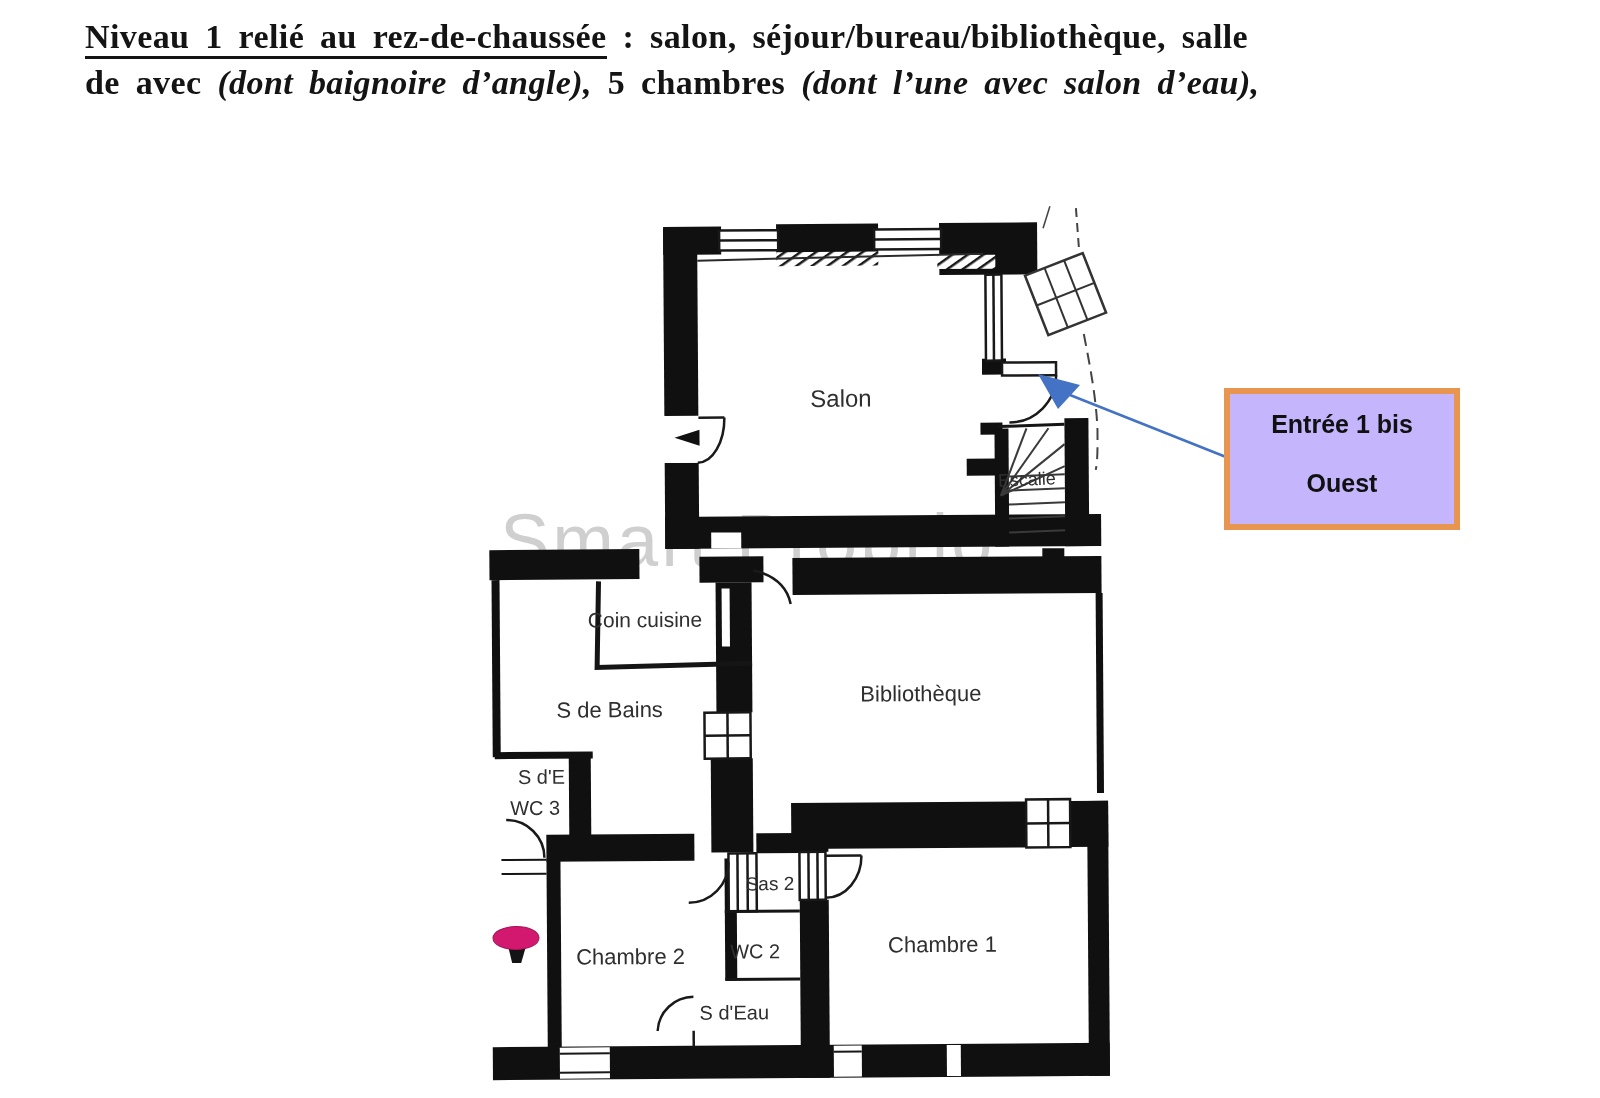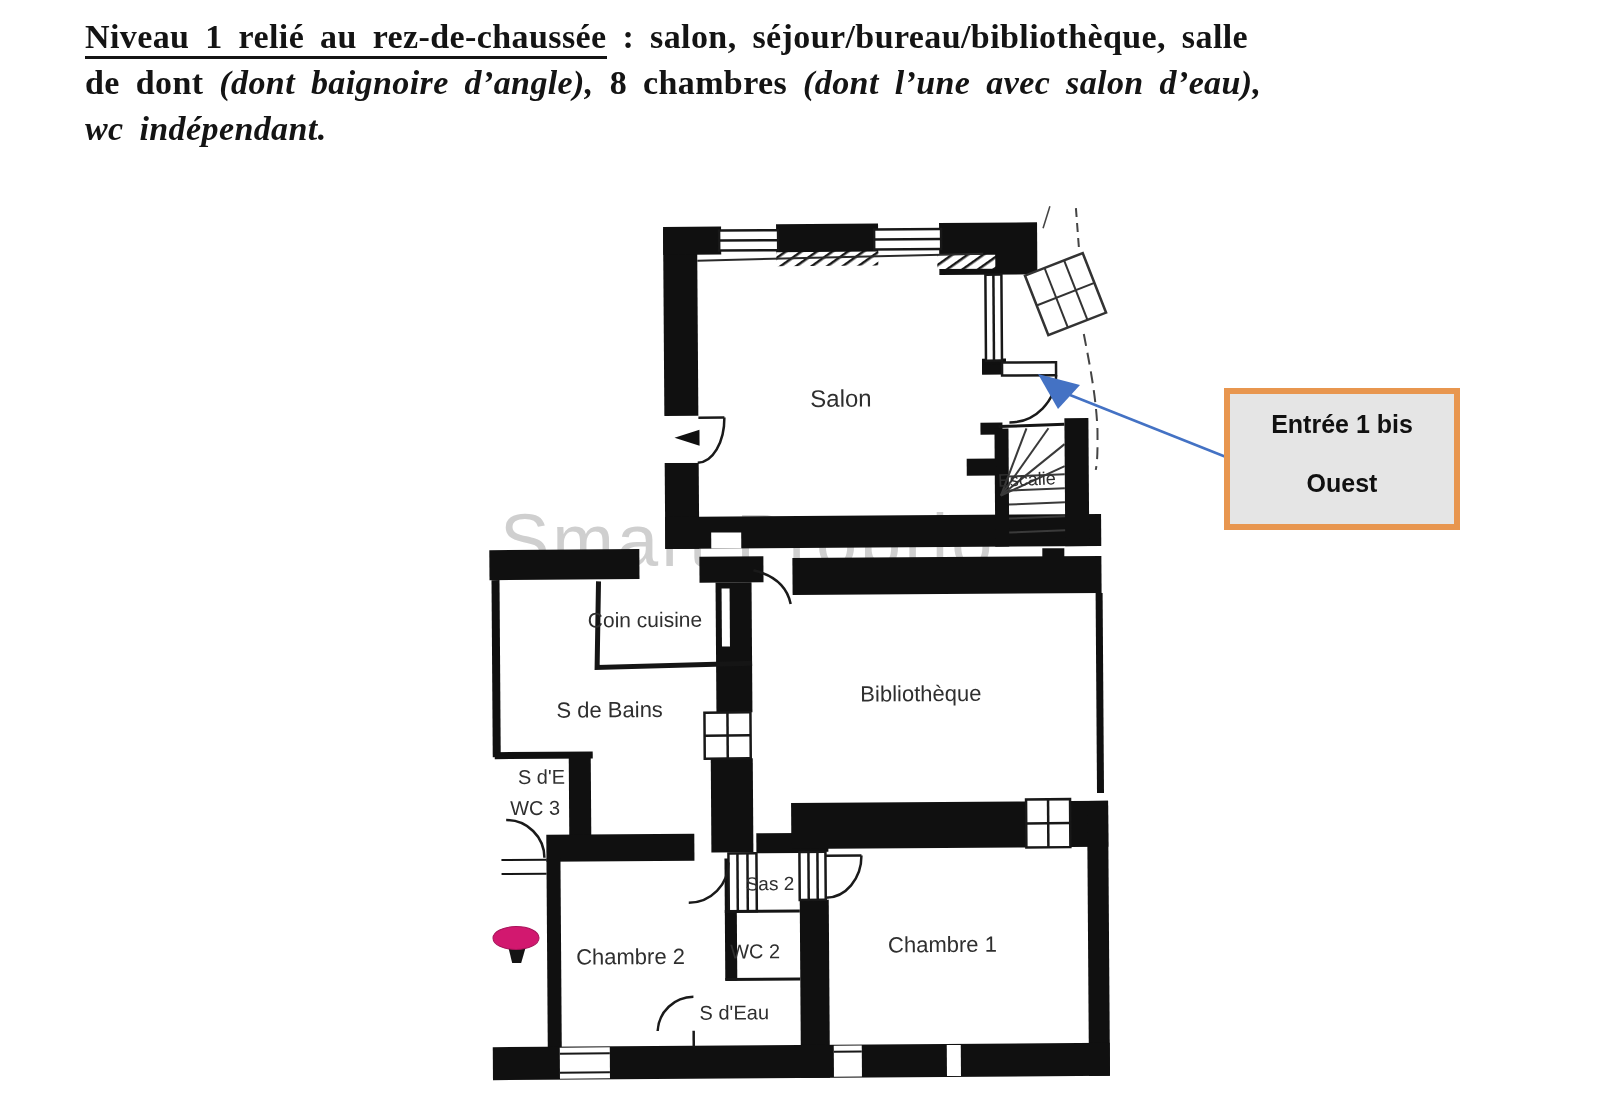--- a/index.html
+++ b/index.html
@@ -24,38 +24,37 @@
   .header .u{
     border-bottom:3px solid #141414;
     padding-bottom:1px;
   }
   .header em{font-style:italic;}
   
   .plan-svg{position:absolute;left:0;top:0;}
   
   .callout{
     position:absolute;left:1224px;top:388px;width:224px;height:130px;
-    background:#e5e5e5;
+    background:#c4b5fd;
     border:6px solid #E8964F;
     display:flex;flex-direction:column;align-items:center;
     font-family:"Liberation Sans", sans-serif;
     font-weight:700;font-size:25px;color:#111;
   }
   .callout .l1{margin-top:16px;}
   .callout .l2{margin-top:30px;}
 </style>
 </head>
 <body>
 
 <div class="page">
 
   <div class="header">
     <div><span class="u">Niveau 1 relié au rez-de-chaussée</span><span> : salon, séjour/bureau/bibliothèque, salle</span></div>
-    <div><span>de dont </span><em>(dont baignoire d’angle),</em><span> 8 chambres </span><em>(dont l’une avec salon d’eau),</em></div>
-    <div><em>wc indépendant.</em></div>
+    <div><span>de avec </span><em>(dont baignoire d’angle),</em><span> 5 chambres </span><em>(dont l’une avec salon d’eau),</em></div>
   </div>
 
   <svg class="plan-svg" width="1600" height="1098" viewBox="0 0 1600 1098">
     <defs>
       <pattern id="hatch" width="9" height="14" patternUnits="userSpaceOnUse" patternTransform="rotate(55)">
         <rect width="9" height="14" fill="#ffffff"></rect>
         <line x1="1" y1="0" x2="1" y2="14" stroke="#181818" stroke-width="3"></line>
       </pattern>
     </defs>
 

